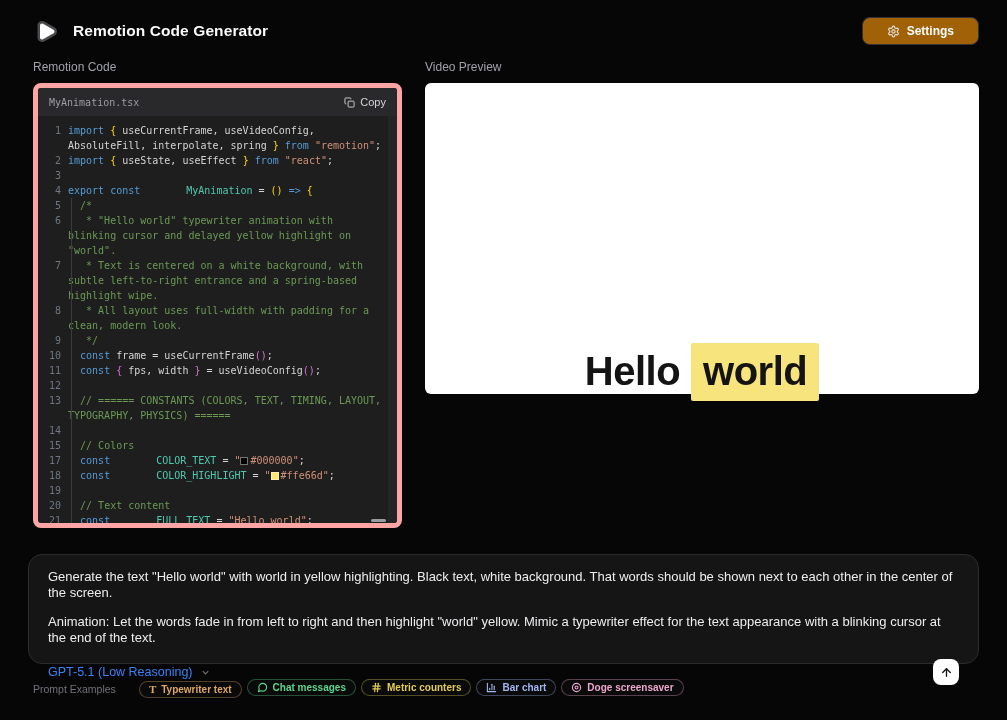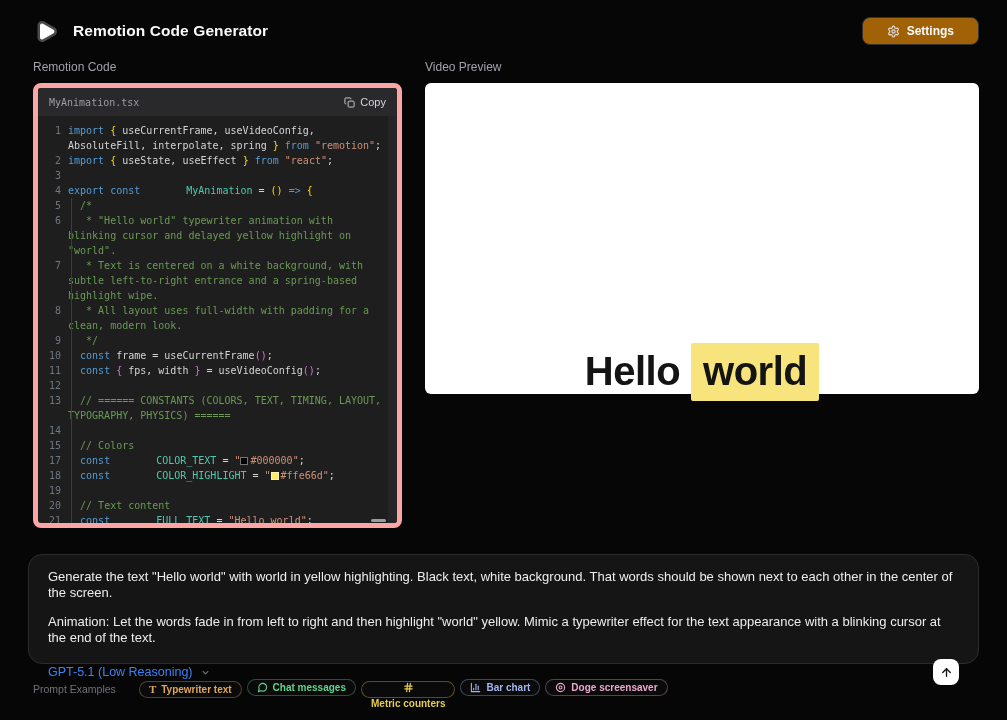--- a/index.html
+++ b/index.html
@@ -235,21 +235,21 @@
           <span class="tchar" aria-hidden="true">T</span>
         </span>
         <span>Typewriter text</span>
       </button><button class="pill" style="color: rgb(93, 211, 142); border-color: rgba(93, 211, 142, 0.35); margin-right: 5px;">
         <span style="display: inline-flex; align-items: center;">
           <svg viewBox="0 0 24 24" fill="none" stroke="currentColor" stroke-width="2.4" stroke-linecap="round" stroke-linejoin="round">
             <path d="M21 11.5a8.38 8.38 0 0 1-8.5 8.5 8.5 8.5 0 0 1-3.8-.9L3 21l1.9-5.7a8.38 8.38 0 0 1-.9-3.8 8.5 8.5 0 0 1 8.5-8.5 8.38 8.38 0 0 1 8.5 8.5z"></path>
           </svg>
         </span>
         <span>Chat messages</span>
-      </button><button class="pill" style="color: rgb(227, 204, 85); border-color: rgba(227, 204, 85, 0.35); margin-right: 5px; flex-direction: column;">
+      </button><button class="pill" style="color: rgb(227, 204, 85); border-color: rgba(227, 204, 85, 0.35); margin-right: 5px;">
         <span style="display: inline-flex; align-items: center;">
           <svg viewBox="0 0 24 24" fill="none" stroke="currentColor" stroke-width="2.6" stroke-linecap="round">
             <line x1="4" y1="9" x2="20" y2="9"></line>
             <line x1="4" y1="15" x2="20" y2="15"></line>
             <line x1="10" y1="3" x2="8" y2="21"></line>
             <line x1="16" y1="3" x2="14" y2="21"></line>
           </svg>
         </span>
         <span>Metric counters</span>
       </button><button class="pill" style="color: rgb(163, 183, 239); border-color: rgba(163, 183, 239, 0.35); margin-right: 5px;">

